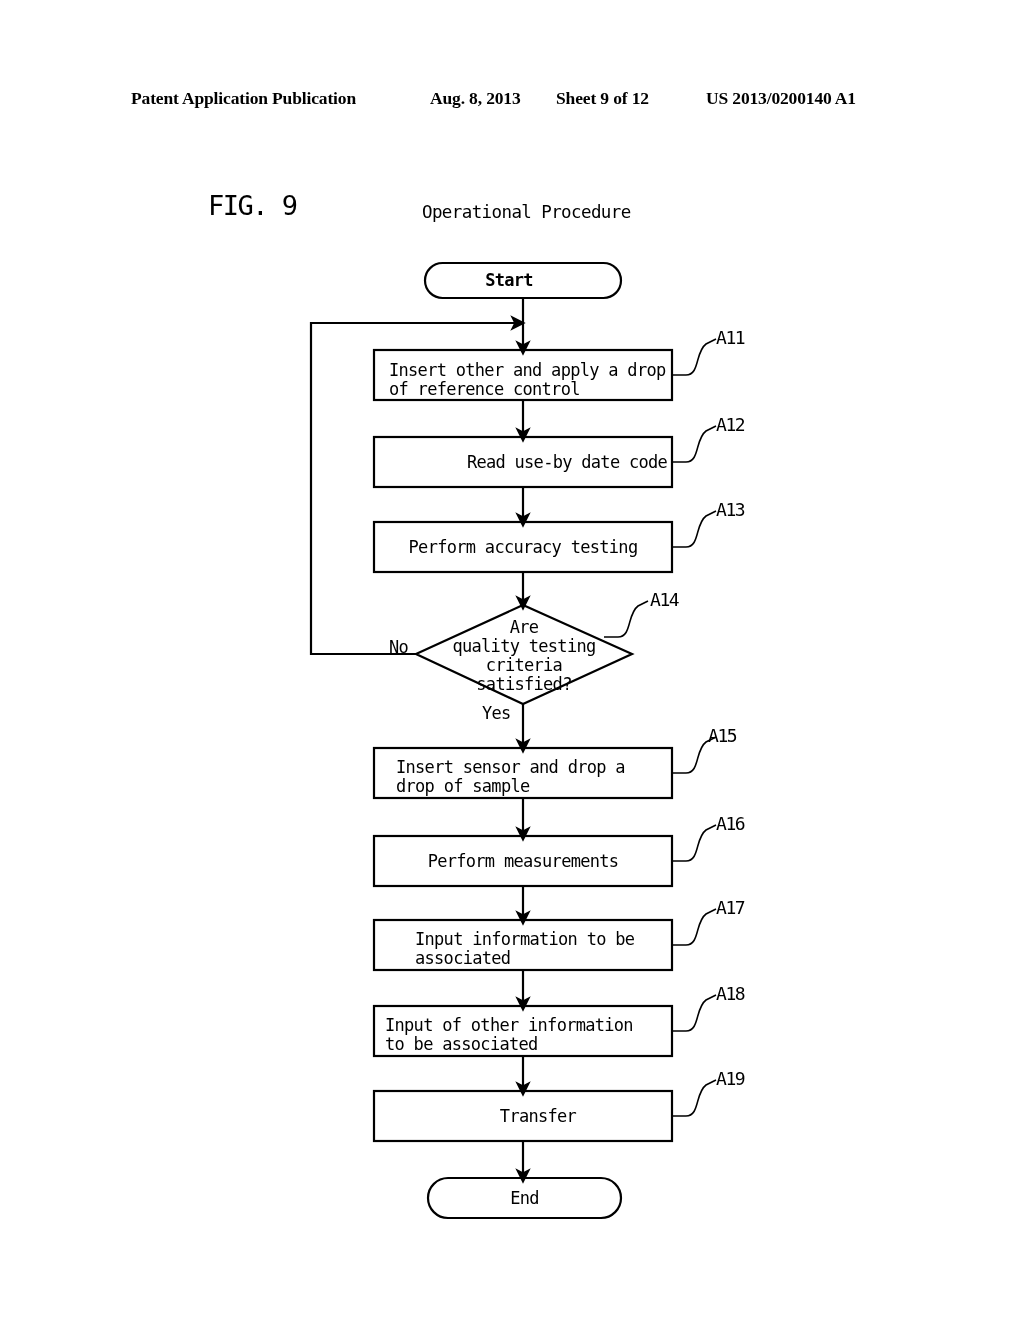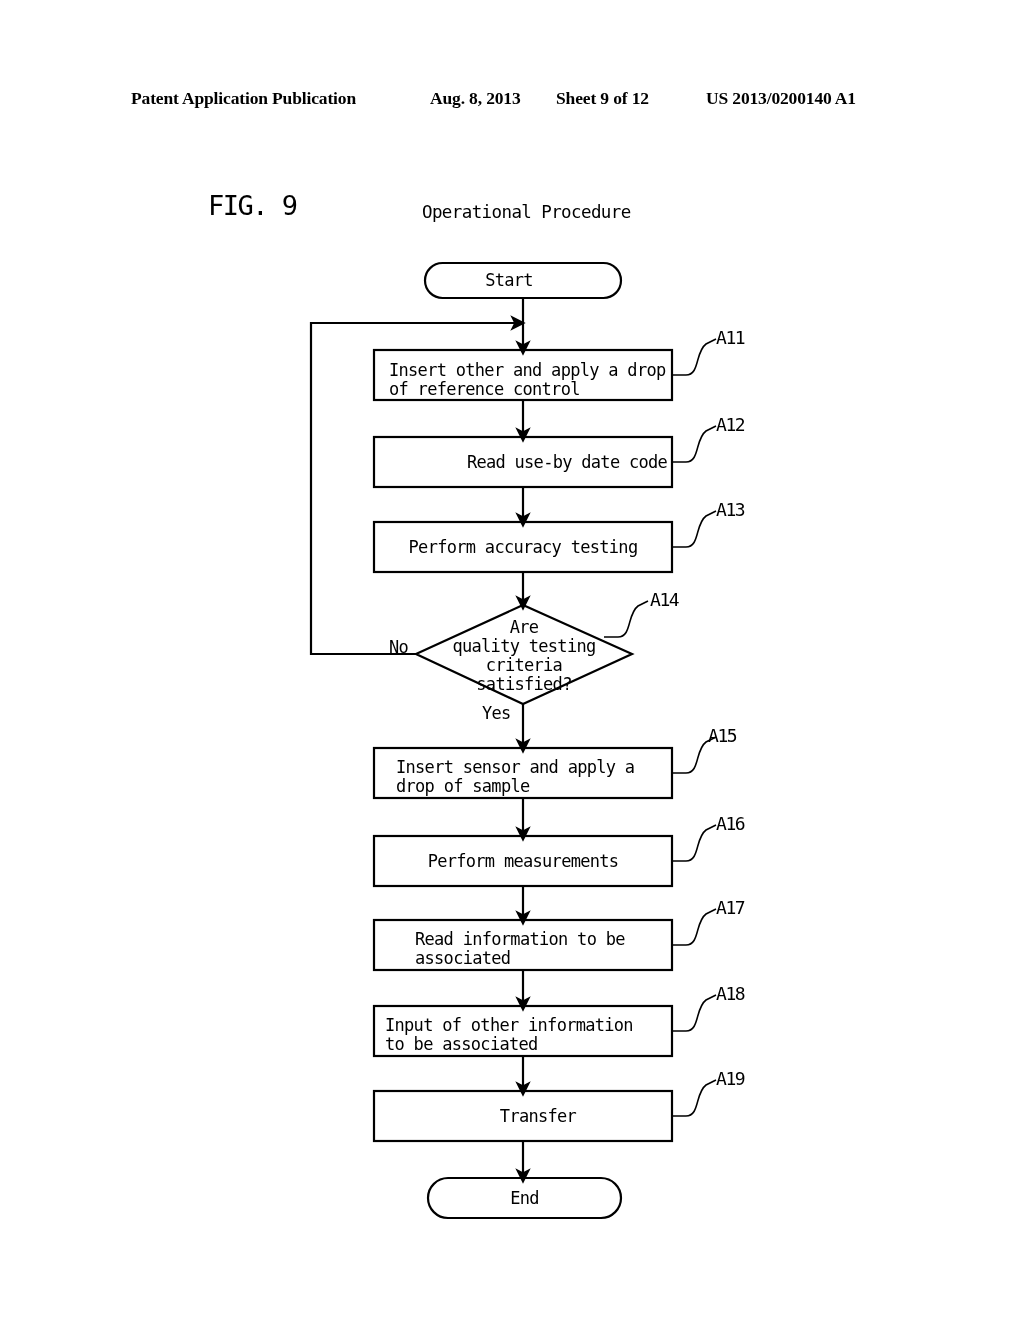--- a/index.html
+++ b/index.html
@@ -170,43 +170,43 @@
         <path d="M 604 637 L 618 637 C 632 637 627 614 638 606 L 648 601"></path>
         <path d="M 672 773 L 686 773 C 700 773 695 750 706 742 L 716 737"></path>
         <path d="M 672 861 L 686 861 C 700 861 695 838 706 830 L 716 825"></path>
         <path d="M 672 945 L 686 945 C 700 945 695 922 706 914 L 716 909"></path>
         <path d="M 672 1031 L 686 1031 C 700 1031 695 1008 706 1000 L 716 995"></path>
         <path d="M 672 1116 L 686 1116 C 700 1116 695 1093 706 1085 L 716 1080"></path>
       </g>
     </g>
   </svg>
 
-  <div class="node-text center" style="left:425px; top:270px; width:168px;">Start</div>
+  <div class="node-text center" style="left:425px; top:270px; width:168px;font-weight:bold;">Start</div>
 
   <div class="node-text" style="left:389px; top:360px; width:280px;">Insert other and apply a drop</div>
   <div class="node-text" style="left:389px; top:379px; width:280px;">of reference control</div>
 
   <div class="node-text center" style="left:374px; top:452px; width:298px;padding-left:44px;">Read use-by date code</div>
 
   <div class="node-text center" style="left:374px; top:537px; width:298px;">Perform accuracy testing</div>
 
   <div class="node-text center" style="left:424px; top:617px; width:200px;">Are</div>
   <div class="node-text center" style="left:424px; top:636px; width:200px;">quality testing</div>
   <div class="node-text center" style="left:424px; top:655px; width:200px;">criteria</div>
   <div class="node-text center" style="left:424px; top:674px; width:200px;">satisfied?</div>
 
   <div class="branch-label" style="left:389px; top:637px;">No</div>
   <div class="branch-label" style="left:482px; top:703px;">Yes</div>
 
-  <div class="node-text" style="left:396px; top:757px; width:280px;">Insert sensor and apply a</div>
+  <div class="node-text" style="left:396px; top:757px; width:280px;">Insert sensor and drop a</div>
   <div class="node-text" style="left:396px; top:776px; width:280px;">drop of sample</div>
 
   <div class="node-text center" style="left:374px; top:851px; width:298px;">Perform measurements</div>
 
-  <div class="node-text" style="left:415px; top:929px; width:280px;">Read information to be</div>
+  <div class="node-text" style="left:415px; top:929px; width:280px;">Input information to be</div>
   <div class="node-text" style="left:415px; top:948px; width:280px;">associated</div>
 
   <div class="node-text" style="left:385px; top:1015px; width:290px;">Input of other information</div>
   <div class="node-text" style="left:385px; top:1034px; width:290px;">to be associated</div>
 
   <div class="node-text center" style="left:374px; top:1106px; width:298px;padding-left:15px;">Transfer</div>
 
   <div class="node-text center" style="left:428px; top:1188px; width:193px;">End</div>
 
   <div class="ref-label" style="left:716px; top:327px;">A11</div>

